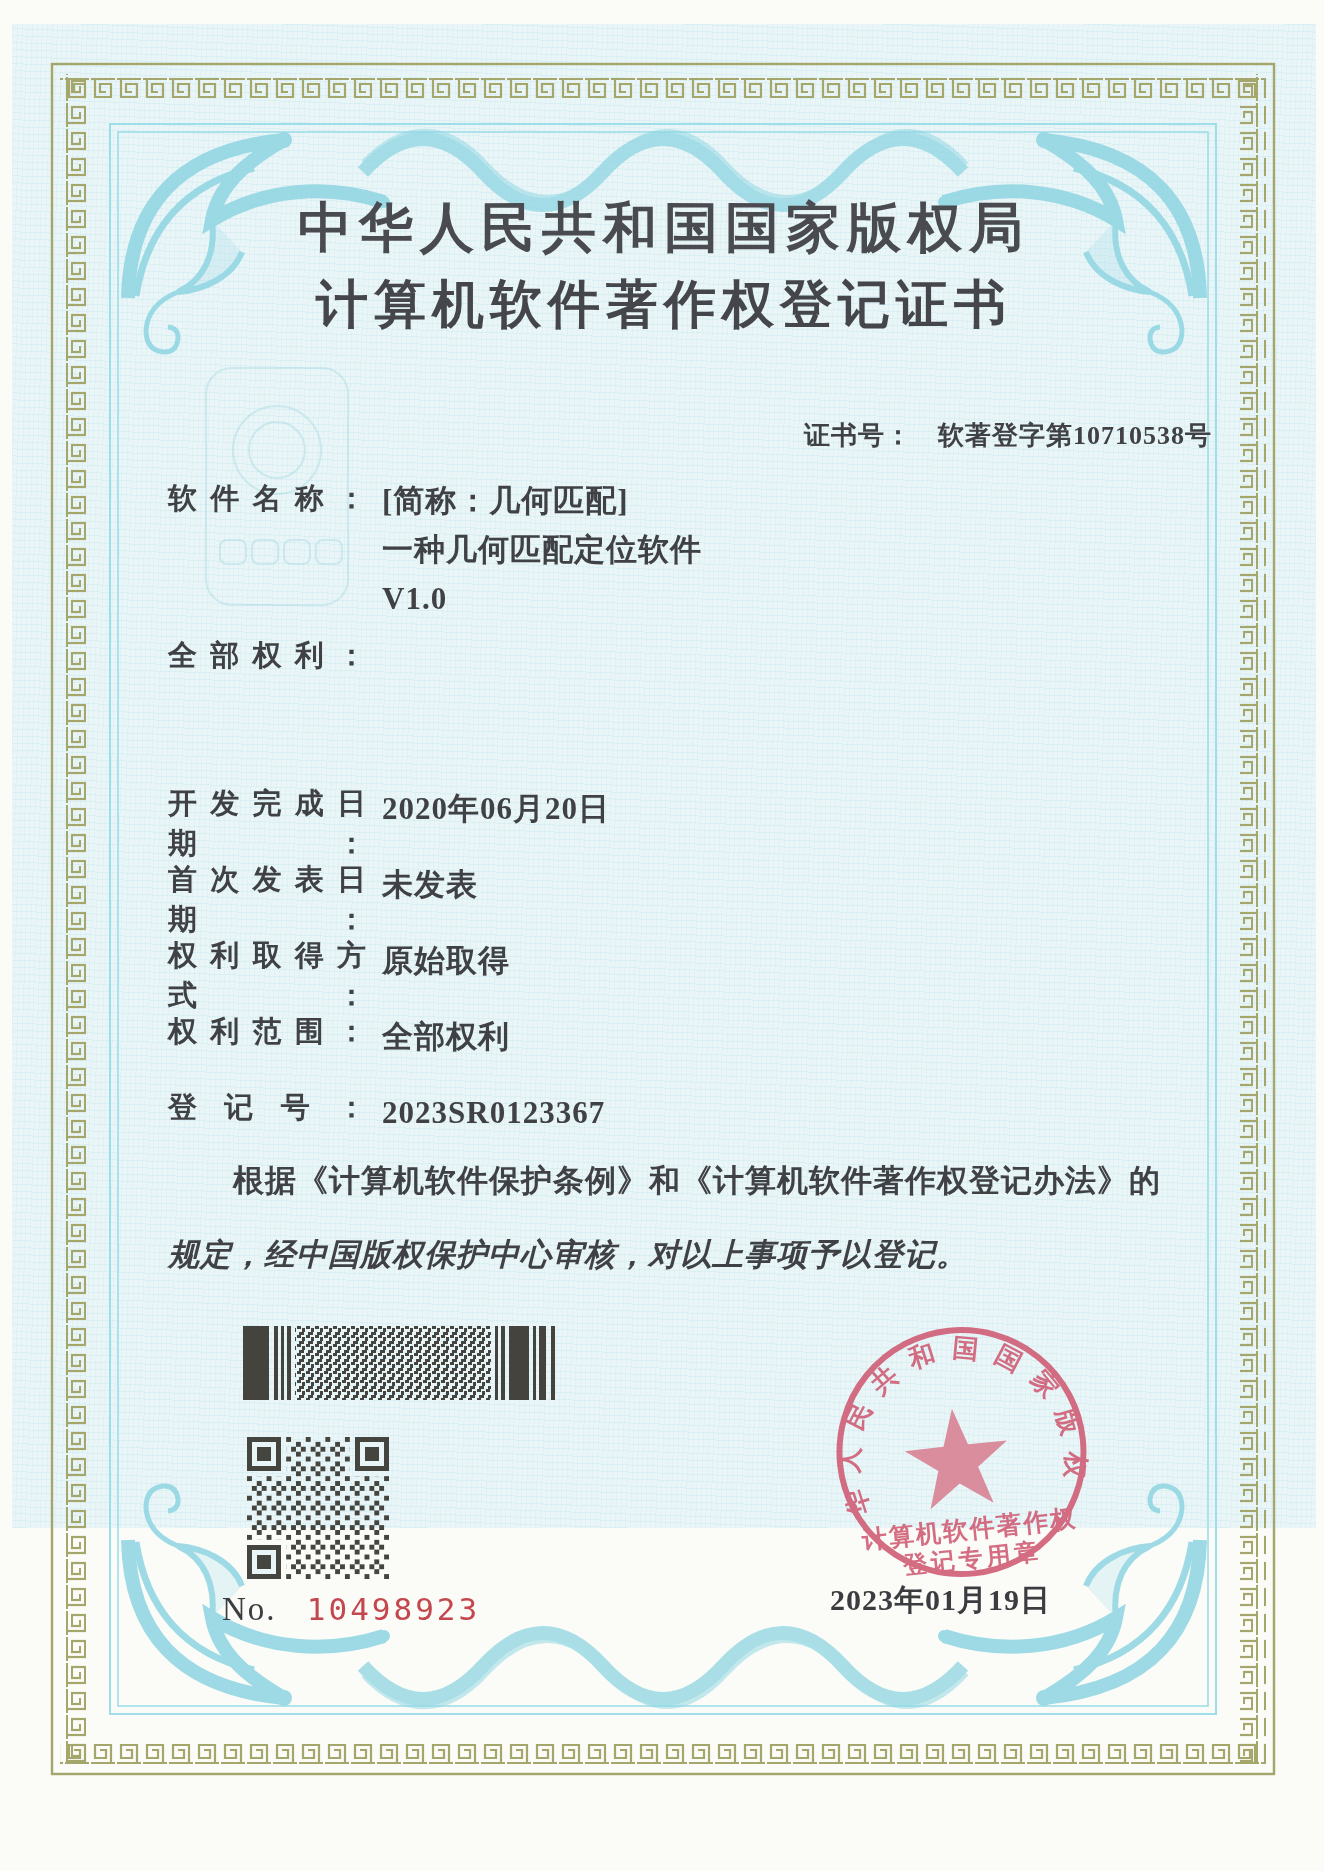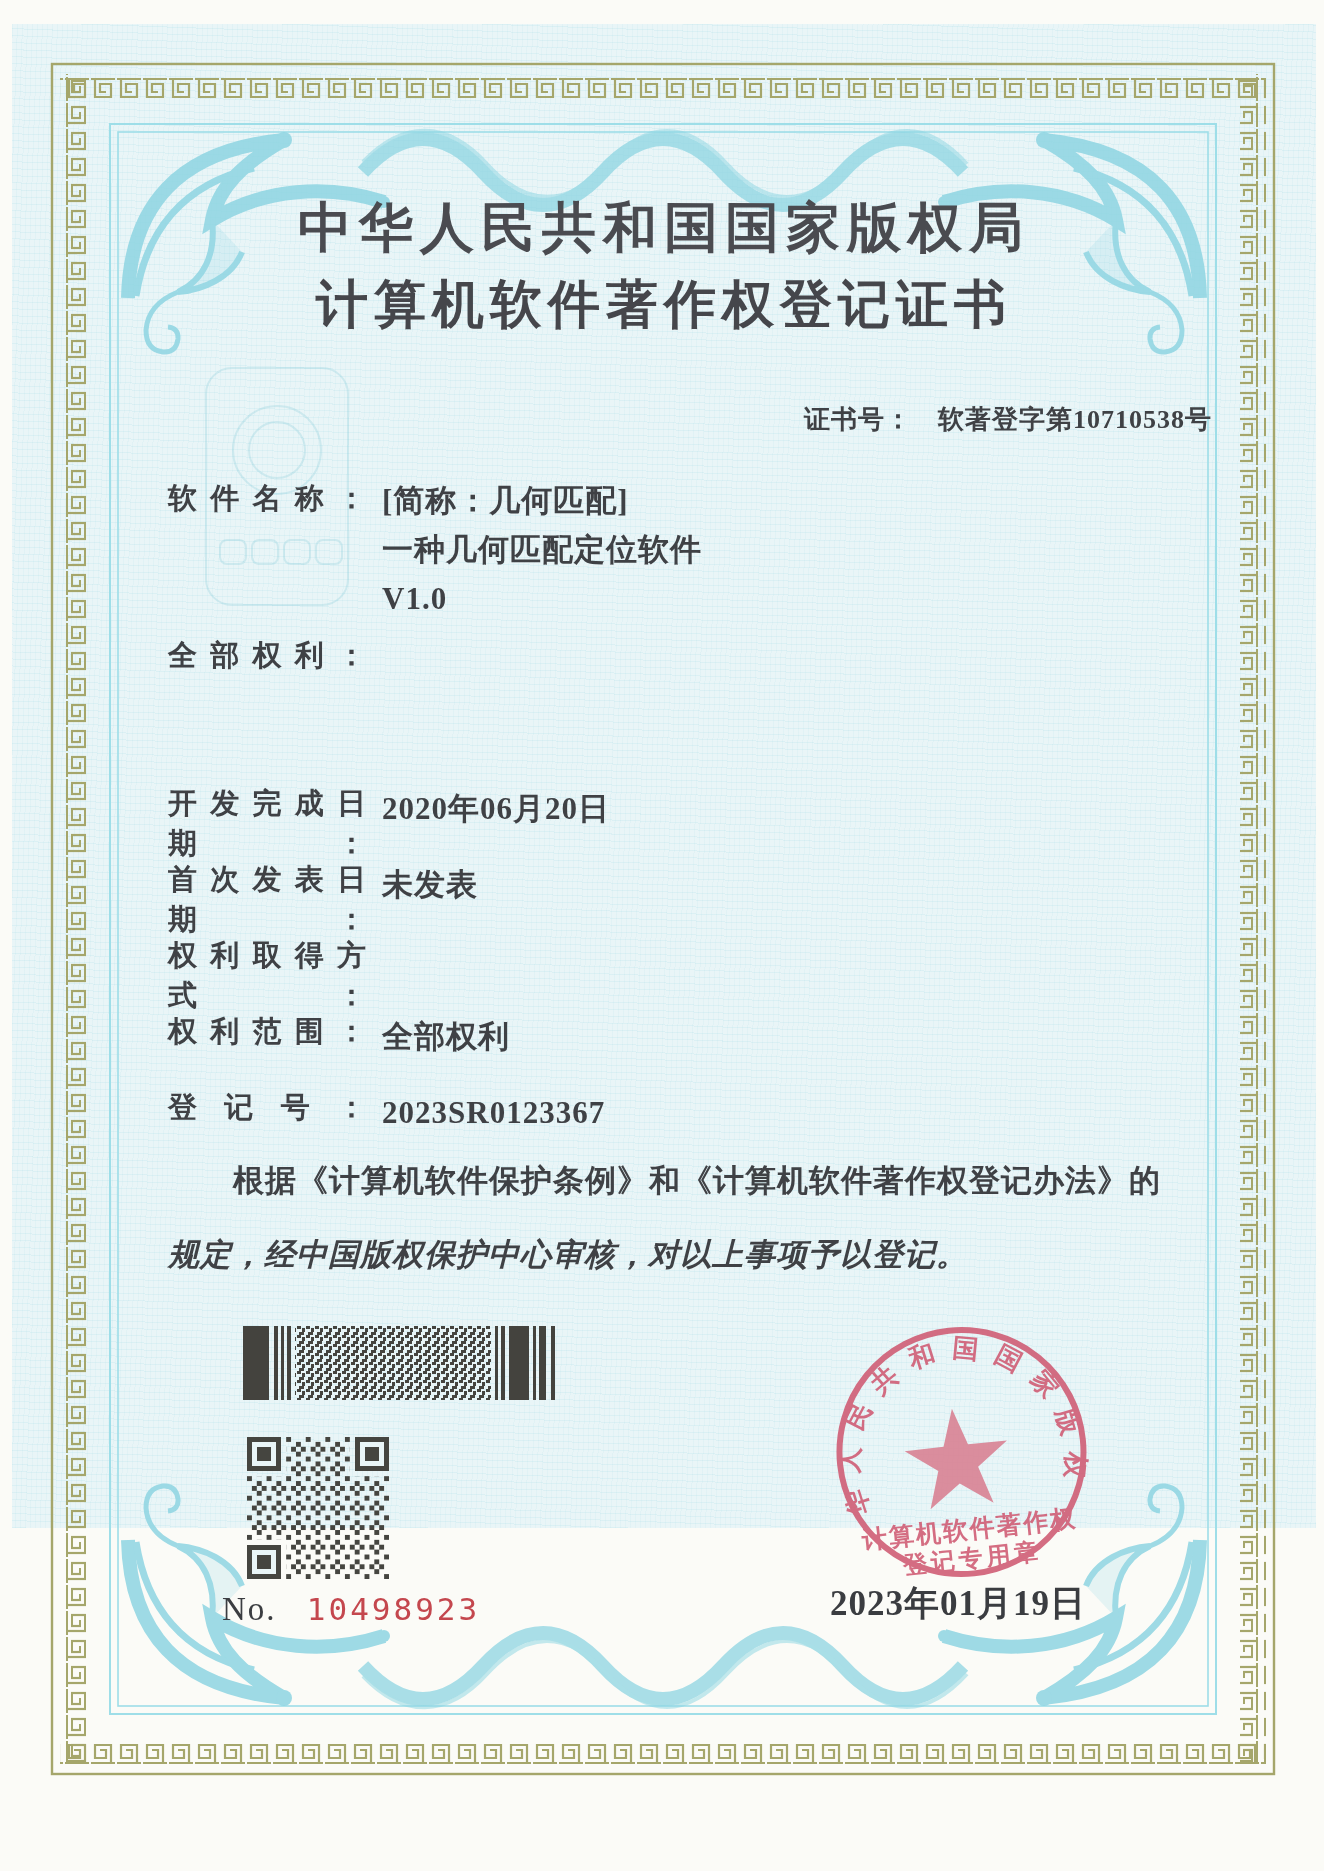--- a/index.html
+++ b/index.html
@@ -22,21 +22,21 @@
     position:absolute;left:0;top:168px;width:100%;
     text-align:center;font-size:54px;font-weight:700;letter-spacing:7px;
     color:#4a4b50;
   }
   .cert-title{
     position:absolute;left:0;top:246px;width:100%;
     text-align:center;font-size:52px;font-weight:700;letter-spacing:6px;
     color:#45464b;
   }
   .certno{
-    position:absolute;top:378px;right:104px;
+    position:absolute;top:394px;right:104px;
     font-size:26px;font-weight:700;color:#3f4145;letter-spacing:1px;
   }
   .certno .lab{margin-right:26px;}
 
   .row{position:absolute;left:156px;display:flex;}
   .row .lbl{
     display:block;width:198px;flex:0 0 198px;
     font-size:29px;font-weight:700;color:#3f4145;
     text-align:justify;text-align-last:justify;
   }
@@ -63,21 +63,21 @@
   .serial{position:absolute;left:210px;top:1567px;font-size:33px;color:#3b3d41;}
   .serial .no-label{font-weight:400;letter-spacing:2px;}
   .serial .no-value{
     font-family:"DejaVu Sans Mono","Liberation Mono",monospace;
     color:#c4474e;margin-left:22px;letter-spacing:3px;font-size:31px;
   }
 
   .seal{position:absolute;left:800px;top:1283px;opacity:.88;}
   .issue-date{
     position:absolute;left:818px;top:1556px;
-    font-size:35px;font-weight:700;color:#3a3c40;letter-spacing:1px;white-space:nowrap;
+    font-size:30px;font-weight:700;color:#3a3c40;letter-spacing:1px;white-space:nowrap;
   }
   .watermark{position:absolute;left:190px;top:340px;opacity:.5;}
 </style>
 </head>
 <body>
 
 <div class="paper">
 
   <svg class="border-svg" width="1304" height="1790" viewBox="0 0 1304 1790" aria-hidden="true">
     <defs>
@@ -165,20 +165,23 @@
       </div>
   </div>
   <div class="row r3">
     <span class="lbl">首次发表日期：</span>
     <div class="vals">
         <div class="vline">未发表</div>
       </div>
   </div>
   <div class="row r4">
     <span class="lbl">权利取得方式：</span>
+    <div class="vals">
+        <div class="vline">原始取得</div>
+      </div>
   </div>
   <div class="row r5">
     <span class="lbl">权利范围：</span>
     <div class="vals">
         <div class="vline">全部权利</div>
       </div>
   </div>
   <div class="row r6">
     <span class="lbl">登记号：</span>
     <div class="vals">

